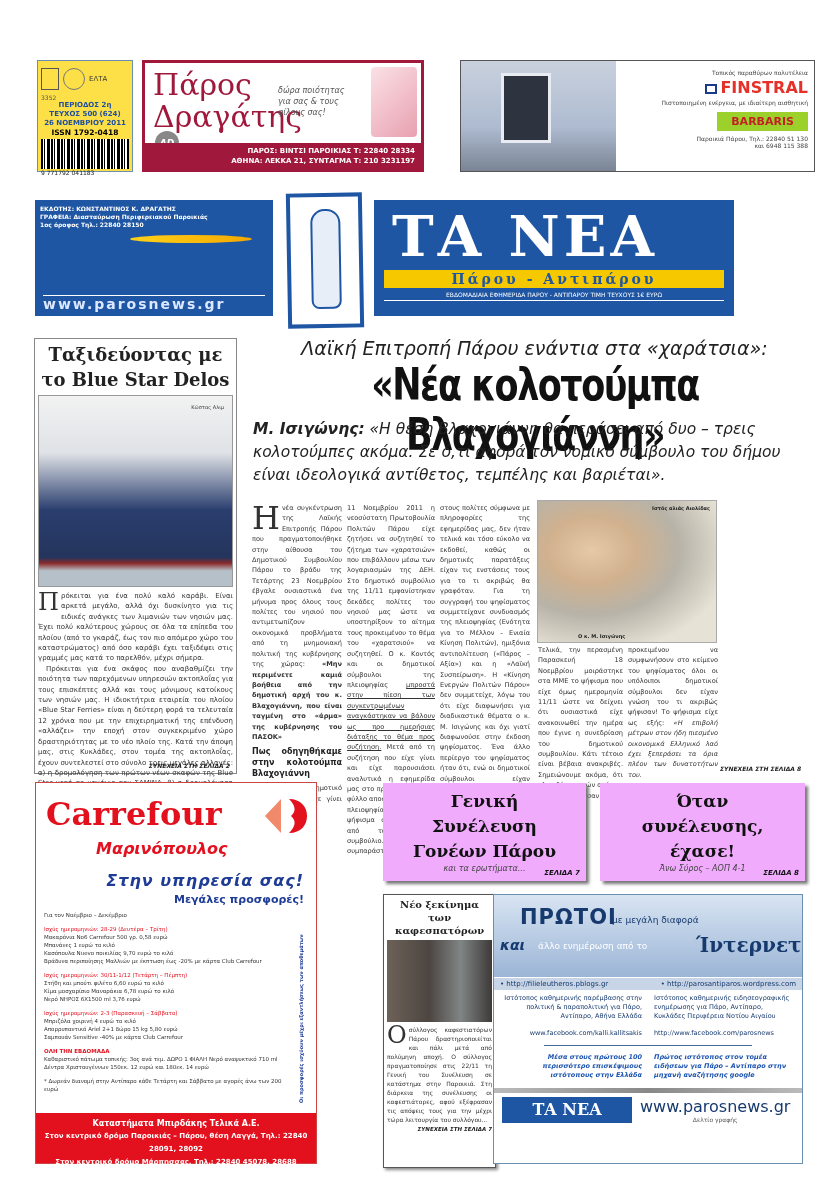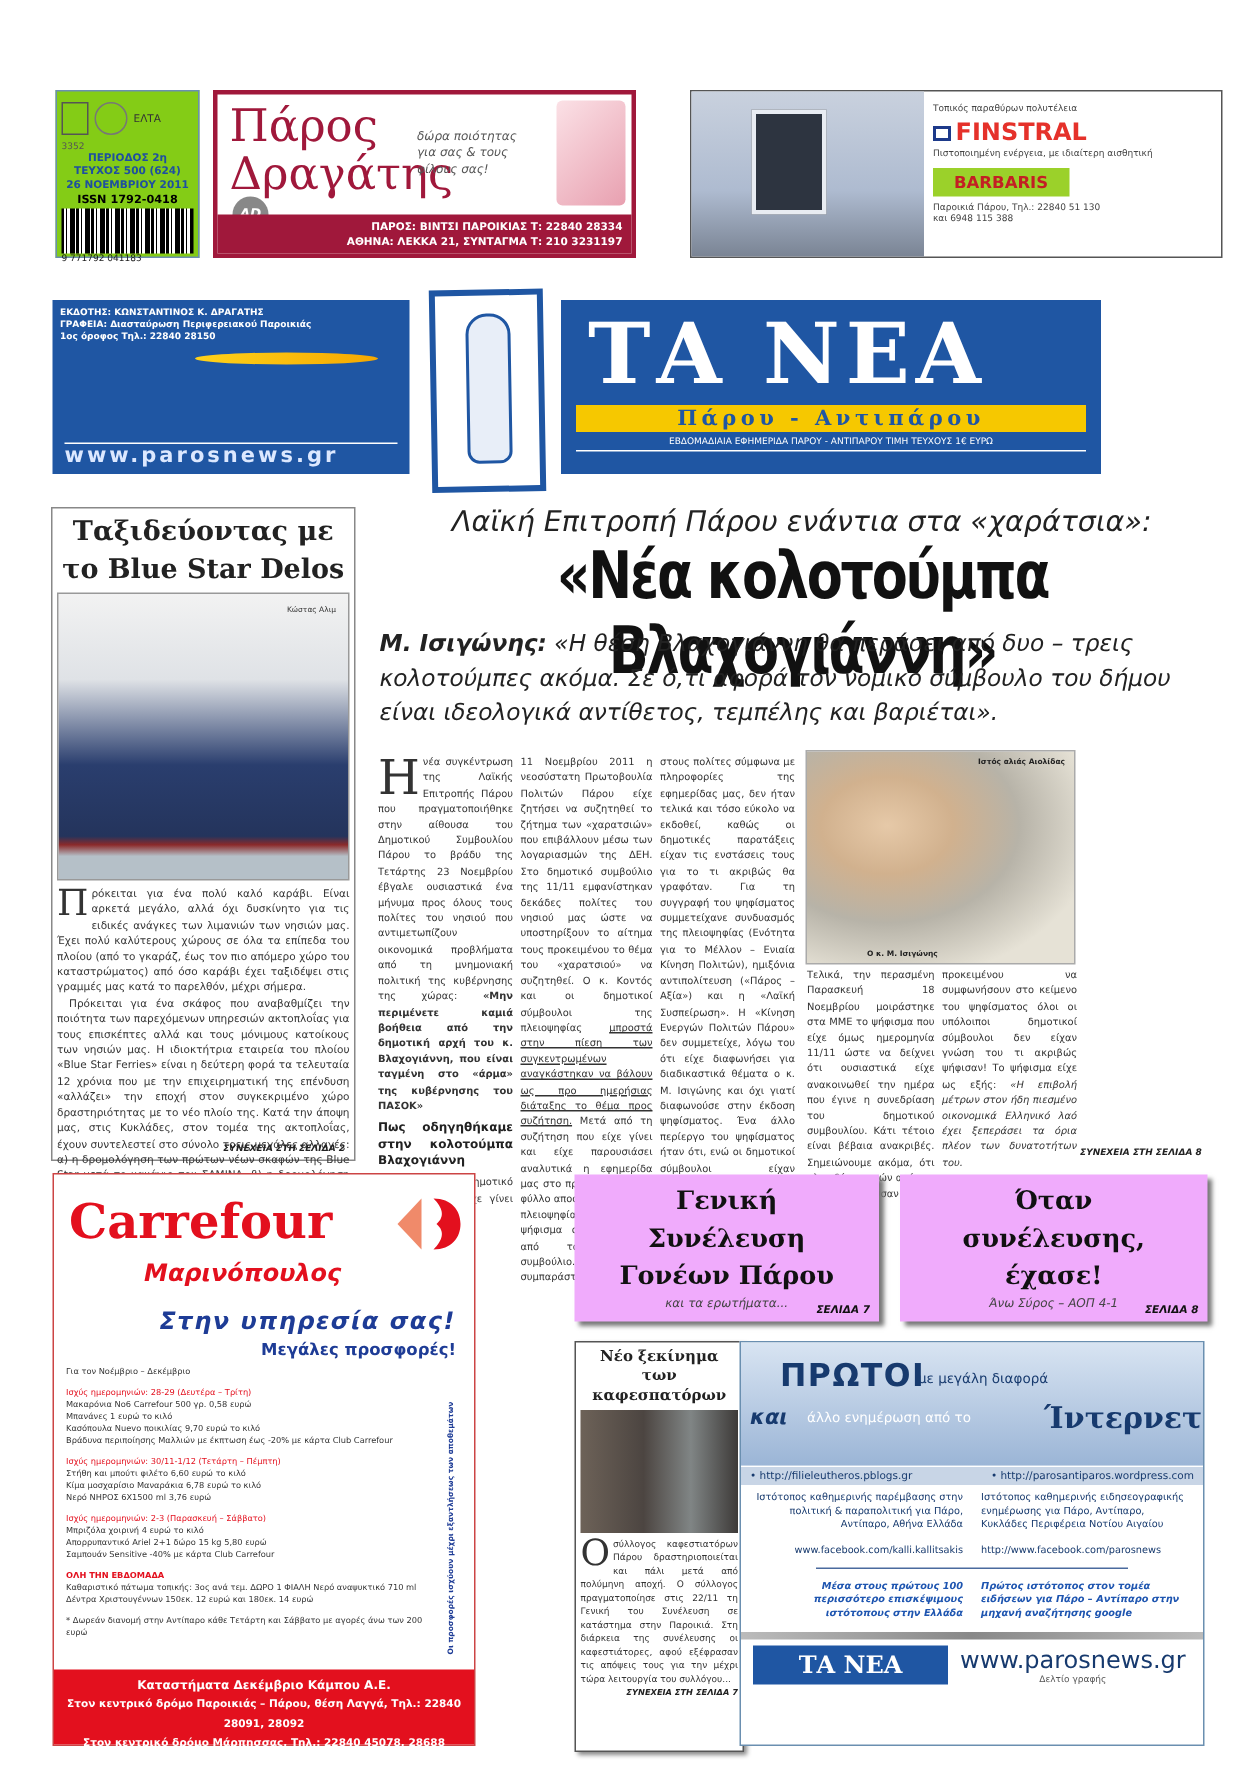--- a/index.html
+++ b/index.html
@@ -1,37 +1,37 @@
 <!DOCTYPE html>
 <html><head>
 <meta charset="utf-8">
 <style>
 *{box-sizing:border-box;margin:0;padding:0}
 body{width:827px;height:1182px;background:#fff;font-family:"DejaVu Sans",sans-serif;position:relative;overflow:hidden;color:#222}
 .abs{position:absolute}
 
-#barcode-box{left:37px;top:60px;width:96px;height:112px;border:1px solid #6a8fb0;background:#84cc16;padding:3px}
+#barcode-box{left:37px;top:60px;width:96px;height:112px;border:1px solid #6a8fb0;background:#fde047;padding:3px}
 #barcode-box .stamp{height:30px;display:flex;align-items:center;gap:4px;font-size:7px;color:#333}
 #barcode-box .stamp .st{width:18px;height:22px;border:1px solid #555}
 #barcode-box .stamp .circ{width:22px;height:22px;border:1px solid #777;border-radius:50%}
 #barcode-box .num{font-size:6px;color:#555}
 #barcode-box .info{font-size:7px;color:#1e4fa0;text-align:center;line-height:9px;font-weight:bold}
 #barcode-box .issn{font-size:7.5px;color:#000;font-weight:bold;text-align:center}
 #barcode-box .bars{height:30px;margin-top:2px;background:repeating-linear-gradient(90deg,#000 0 2px,#fff 2px 3px,#000 3px 4px,#fff 4px 6px,#000 6px 9px,#fff 9px 10px)}
 #barcode-box .bnum{font-size:6px;text-align:left}
 #doro-ad{left:142px;top:60px;width:282px;height:112px;border:3px solid #a0183b;background:#fff}
 #doro-ad .logo{position:absolute;left:8px;top:6px;font-family:"DejaVu Serif",serif;color:#a0183b;font-size:30px;line-height:32px}
 #doro-ad .slogan{position:absolute;left:133px;top:22px;font-size:8px;font-style:italic;color:#555;line-height:11px}
 #doro-ad .gift{position:absolute;right:4px;top:4px;width:46px;height:70px;background:linear-gradient(135deg,#fbe1e6,#e8a0b0);border-radius:4px}
 #doro-ad .ad-badge{position:absolute;left:10px;top:68px;width:24px;height:24px;border-radius:50%;background:#888;color:#fff;font-size:9px;text-align:center;line-height:24px;font-style:italic;font-weight:bold}
 #doro-ad .addr{position:absolute;left:0;right:0;bottom:0;height:26px;background:#a0183b;color:#fff;font-size:7px;font-weight:bold;text-align:right;padding:3px 6px;line-height:10px}
 #finstral-ad{left:460px;top:60px;width:355px;height:112px;border:1px solid #555;background:#fff;display:flex}
 #finstral-ad .photo{width:155px;height:100%;background:linear-gradient(180deg,#c9d1de 0%,#aebbd0 60%,#7a8494 100%);position:relative}
 #finstral-ad .photo .win{position:absolute;left:40px;top:12px;width:50px;height:70px;background:#2d3440;border:3px solid #e8ecf2}
-#finstral-ad .right{flex:1;padding:8px 6px;font-size:6px;color:#444;text-align:left}
+#finstral-ad .right{flex:1;padding:8px 6px;font-size:6px;color:#444;text-align:right}
 #finstral-ad .brand{font-size:16px;font-weight:bold;color:#e5312a;margin:2px 0}
 #finstral-ad .brand .sq{display:inline-block;width:12px;height:10px;border:2px solid #1d3a8a;margin-right:3px;vertical-align:middle}
 #finstral-ad .barb{display:inline-block;background:#9bd12a;color:#c31f24;font-weight:bold;font-size:11px;padding:3px 14px;margin:6px 0 4px}
 
 #mast-left{left:35px;top:200px;width:238px;height:116px;background:#1f56a3;color:#fff;padding:5px}
 #mast-left .pub{font-size:6px;line-height:8px;font-weight:bold}
 #mast-left .motto{text-align:right;margin-top:14px;margin-right:20px;font-size:9px;line-height:11px;letter-spacing:1px;color:#dbe7ff}
 #mast-left .swoosh{height:8px;margin:6px 16px 0 90px;background:linear-gradient(90deg,#ffd21a,#f5a800);border-radius:50%}
 #mast-left .web{position:absolute;left:8px;right:8px;bottom:4px;font-size:14px;letter-spacing:2px;font-weight:bold;color:#dce8ff;border-top:1px solid #fff}
 #idol{left:287px;top:193px;width:76px;height:135px;border:4px solid #1f56a3;background:#fff;transform:rotate(-1deg)}
@@ -235,21 +235,21 @@
     <div>Μπριζόλα χοιρινή 4 ευρώ το κιλό</div>
     <div>Απορρυπαντικό Ariel 2+1 δώρο 15 kg 5,80 ευρώ</div>
     <div>Σαμπουάν Sensitive -40% με κάρτα Club Carrefour</div>
     <div class="hb">ΟΛΗ ΤΗΝ ΕΒΔΟΜΑΔΑ</div>
     <div>Καθαριστικό πάτωμα τοπικής: 3ος ανά τεμ. ΔΩΡΟ 1 ΦΙΑΛΗ Νερό αναψυκτικό 710 ml</div>
     <div>Δέντρα Χριστουγέννων 150εκ. 12 ευρώ και 180εκ. 14 ευρώ</div>
     <div style="margin-top:6px">* Δωρεάν διανομή στην Αντίπαρο κάθε Τετάρτη και Σάββατο με αγορές άνω των 200 ευρώ</div>
   </div>
   <div class="vert">Οι προσφορές ισχύουν μέχρι εξαντλήσεως των αποθεμάτων</div>
   <div class="foot">
-    <div class="big">Καταστήματα Δεκέμβριο Κάμπου Α.Ε.</div>
+    <div class="big">Καταστήματα Μπιρδάκης Τελικά Α.Ε.</div>
     <div>Στον κεντρικό δρόμο Παροικιάς – Πάρου, θέση Λαγγά, Τηλ.: 22840 28091, 28092</div>
     <div>Στον κεντρικό δρόμο Μάρπησσας, Τηλ.: 22840 45078, 28688</div>
   </div>
 </div>
 
 <div id="teaser1" class="teaser">
   <div class="t" style="padding:0 18px">Γενική Συνέλευση Γονέων Πάρου</div>
   <div class="s">και τα ερωτήματα...</div>
   <div class="pg">ΣΕΛΙΔΑ 7</div>
 </div>

